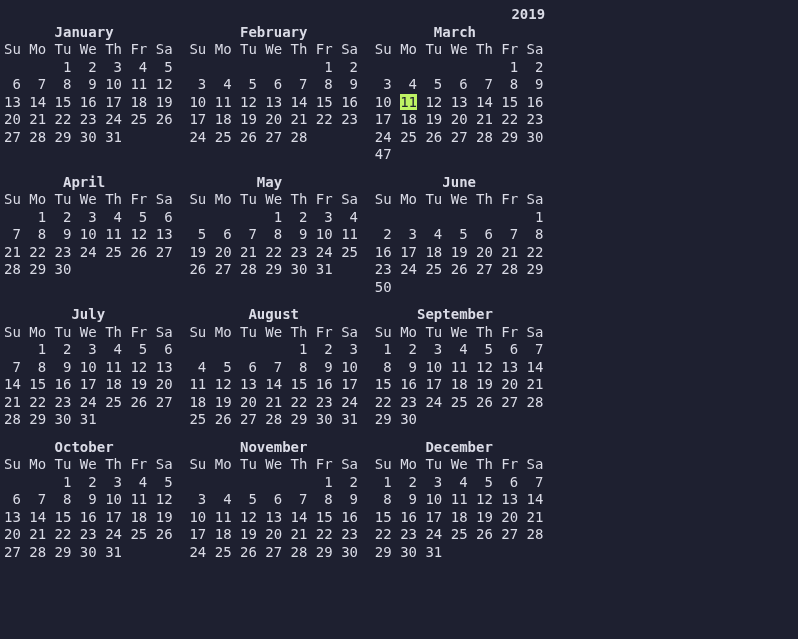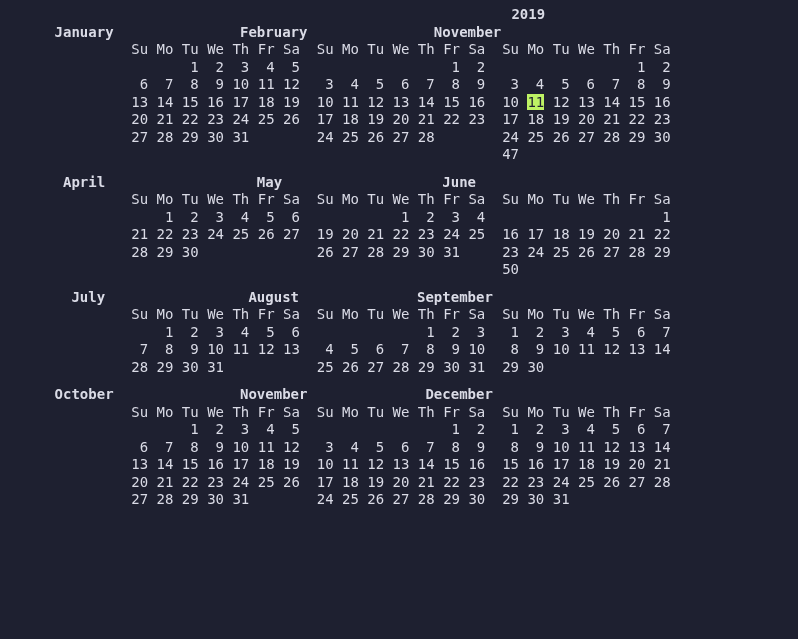--- a/index.html
+++ b/index.html
@@ -24,57 +24,59 @@
   }
   .row-block {
     margin-bottom: 10px;
   }
   .month-titles {
     white-space: pre;
     font-weight: bold;
   }
   .dow-line, .week-line {
     white-space: pre;
-    text-align: center;
   }
   .today {
     background: #bef264;
     color: #1e2030;
     padding: 0 0px;
   }
 </style>
 </head>
 <body>
 
 <div class="cal-wrap">
   <div class="year-title">                              2019                              </div>
   <div id="rows">
       <div class="row-block">
-        <div class="month-titles">      January               February               November        </div>
+        <div class="month-titles">      January               February               March        </div>
         <div class="dow-line">Su Mo Tu We Th Fr Sa  Su Mo Tu We Th Fr Sa  Su Mo Tu We Th Fr Sa</div>
         <div class="week-line">       1  2  3  4  5                  1  2                  1  2</div>
         <div class="week-line"> 6  7  8  9 10 11 12   3  4  5  6  7  8  9   3  4  5  6  7  8  9</div>
         <div class="week-line">13 14 15 16 17 18 19  10 11 12 13 14 15 16  10 <span class="today">11</span> 12 13 14 15 16</div>
         <div class="week-line">20 21 22 23 24 25 26  17 18 19 20 21 22 23  17 18 19 20 21 22 23</div>
         <div class="week-line">27 28 29 30 31        24 25 26 27 28        24 25 26 27 28 29 30</div>
         <div class="week-line">                                            47                  </div>
       </div>
       <div class="row-block">
         <div class="month-titles">       April                  May                   June        </div>
         <div class="dow-line">Su Mo Tu We Th Fr Sa  Su Mo Tu We Th Fr Sa  Su Mo Tu We Th Fr Sa</div>
         <div class="week-line">    1  2  3  4  5  6            1  2  3  4                     1</div>
+        <div class="week-line"> 7  8  9 10 11 12 13   5  6  7  8  9 10 11   2  3  4  5  6  7  8</div>
         <div class="week-line">21 22 23 24 25 26 27  19 20 21 22 23 24 25  16 17 18 19 20 21 22</div>
         <div class="week-line">28 29 30              26 27 28 29 30 31     23 24 25 26 27 28 29</div>
         <div class="week-line">                                            50                  </div>
       </div>
       <div class="row-block">
         <div class="month-titles">        July                 August              September      </div>
         <div class="dow-line">Su Mo Tu We Th Fr Sa  Su Mo Tu We Th Fr Sa  Su Mo Tu We Th Fr Sa</div>
         <div class="week-line">    1  2  3  4  5  6               1  2  3   1  2  3  4  5  6  7</div>
         <div class="week-line"> 7  8  9 10 11 12 13   4  5  6  7  8  9 10   8  9 10 11 12 13 14</div>
+        <div class="week-line">14 15 16 17 18 19 20  11 12 13 14 15 16 17  15 16 17 18 19 20 21</div>
+        <div class="week-line">21 22 23 24 25 26 27  18 19 20 21 22 23 24  22 23 24 25 26 27 28</div>
         <div class="week-line">28 29 30 31           25 26 27 28 29 30 31  29 30               </div>
       </div>
       <div class="row-block">
         <div class="month-titles">      October               November              December      </div>
         <div class="dow-line">Su Mo Tu We Th Fr Sa  Su Mo Tu We Th Fr Sa  Su Mo Tu We Th Fr Sa</div>
         <div class="week-line">       1  2  3  4  5                  1  2   1  2  3  4  5  6  7</div>
         <div class="week-line"> 6  7  8  9 10 11 12   3  4  5  6  7  8  9   8  9 10 11 12 13 14</div>
         <div class="week-line">13 14 15 16 17 18 19  10 11 12 13 14 15 16  15 16 17 18 19 20 21</div>
         <div class="week-line">20 21 22 23 24 25 26  17 18 19 20 21 22 23  22 23 24 25 26 27 28</div>
         <div class="week-line">27 28 29 30 31        24 25 26 27 28 29 30  29 30 31            </div>

